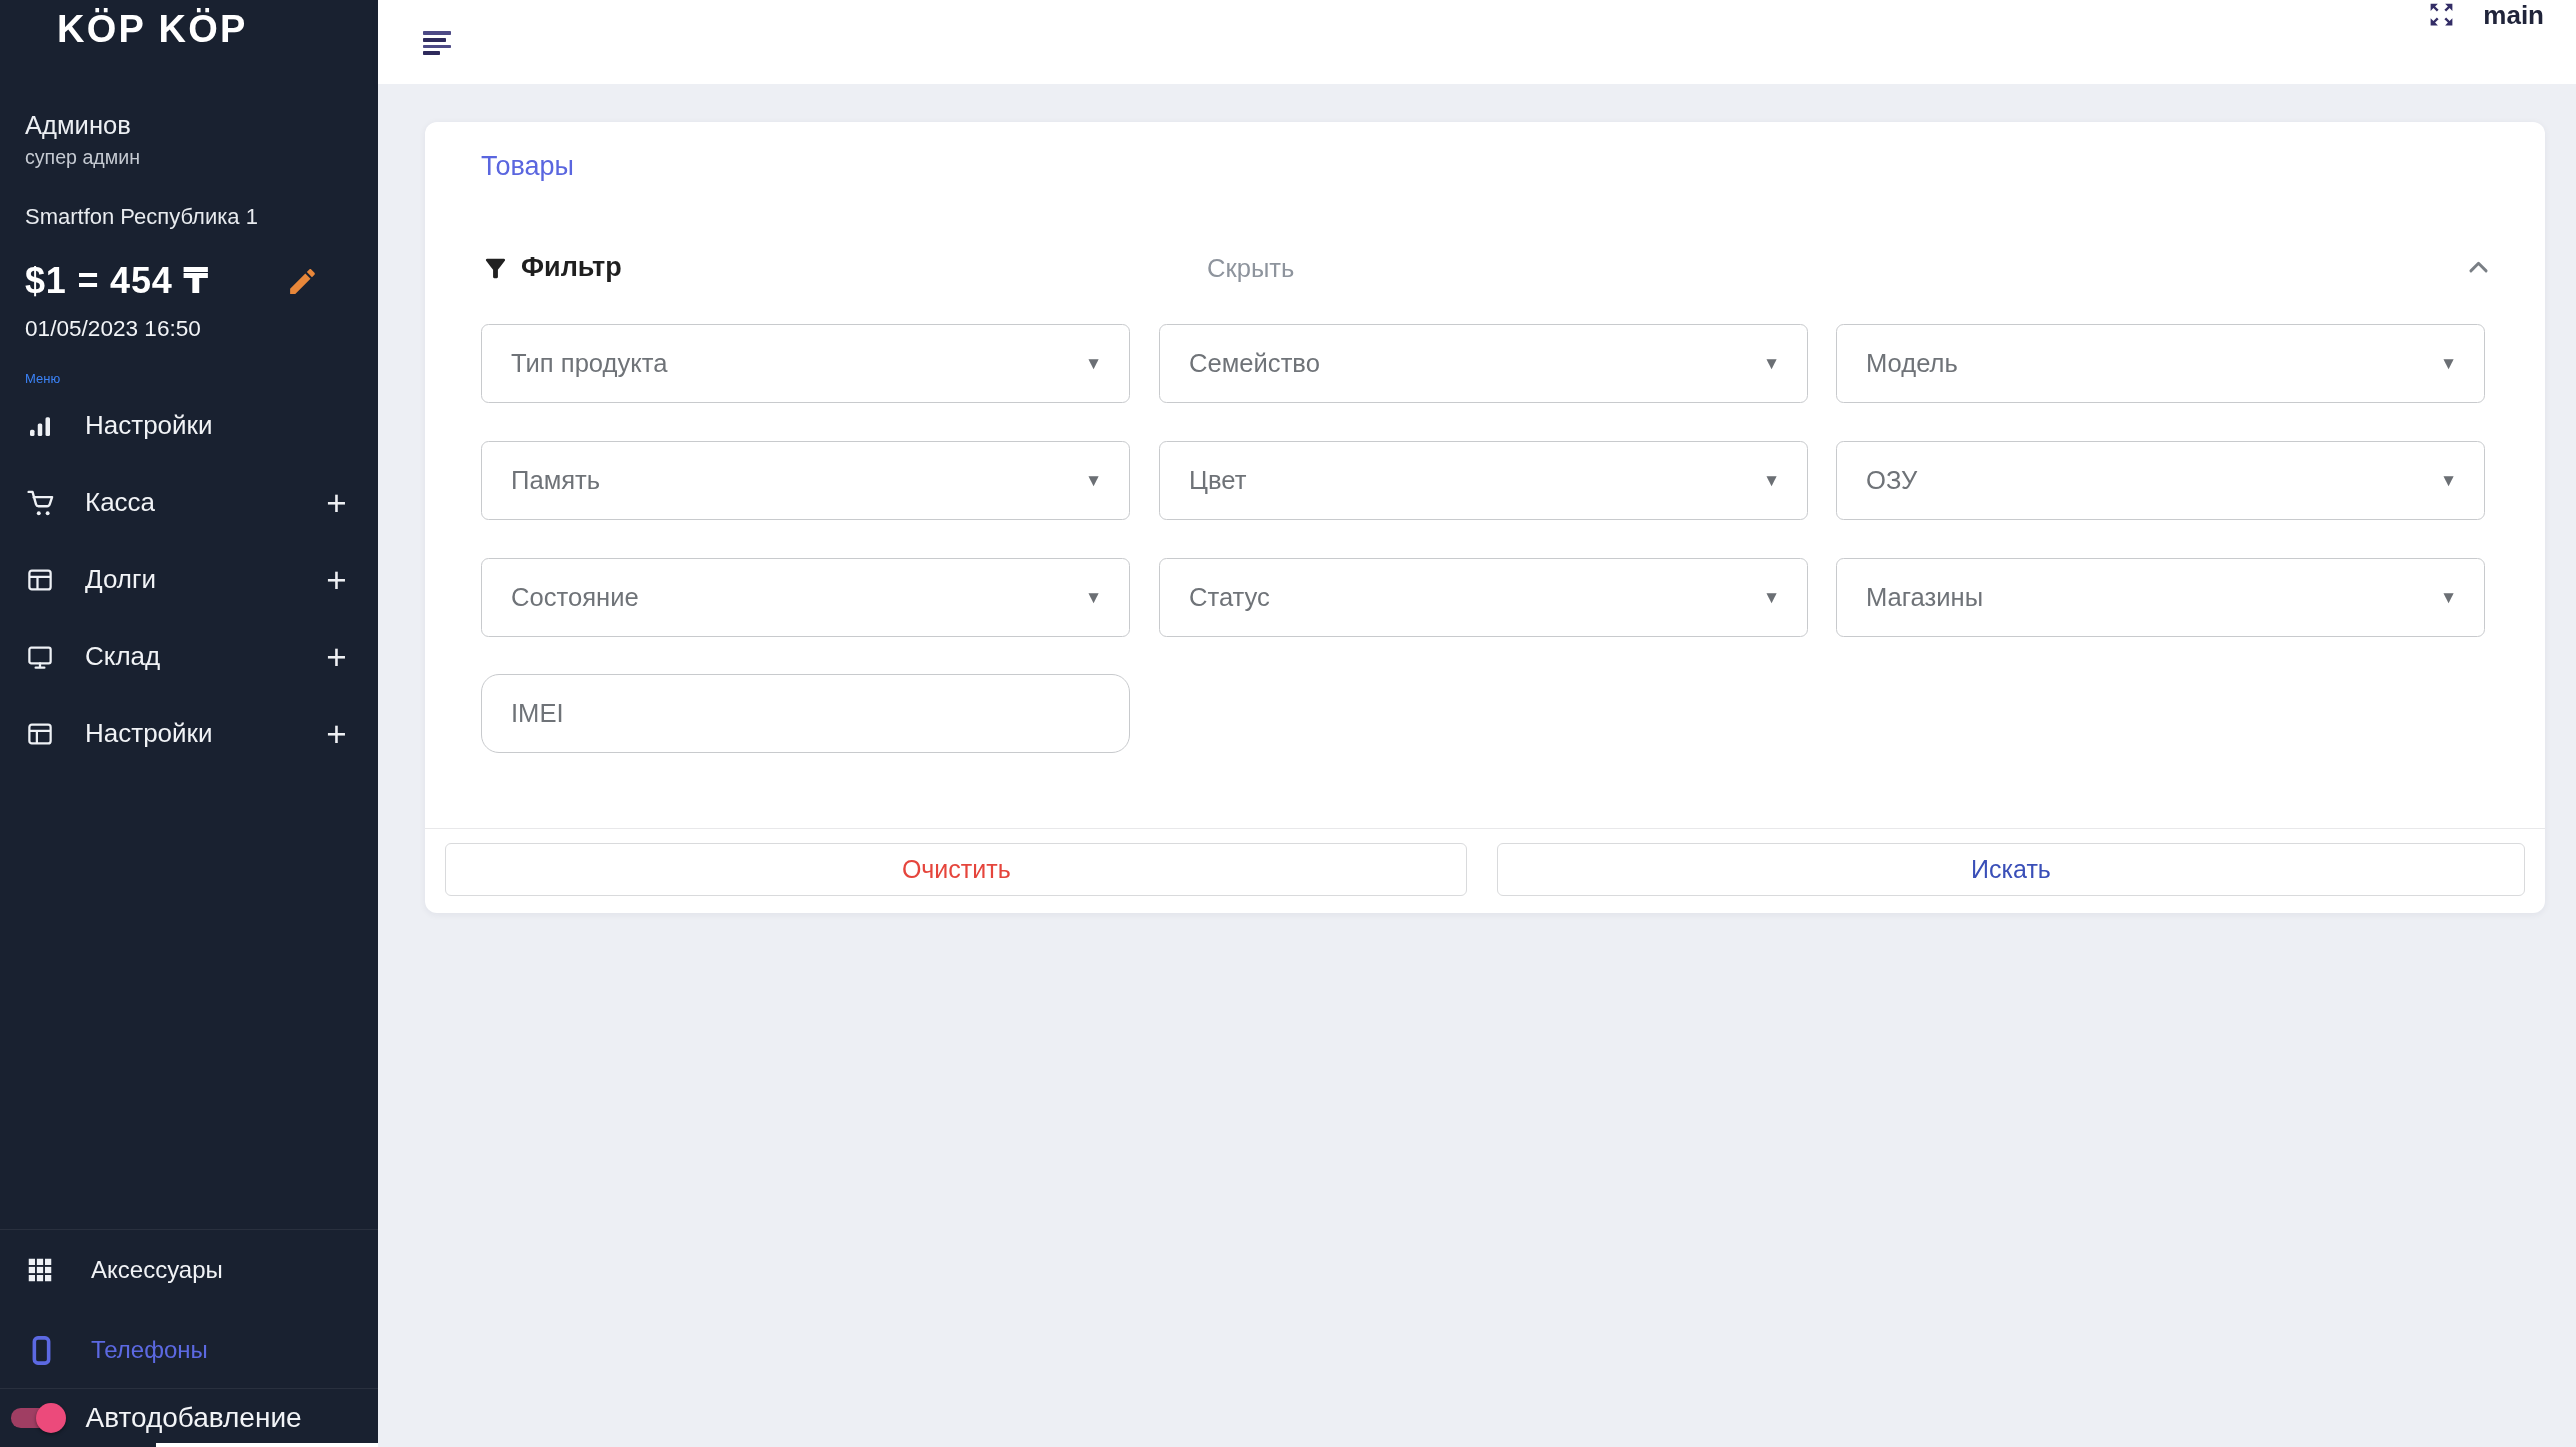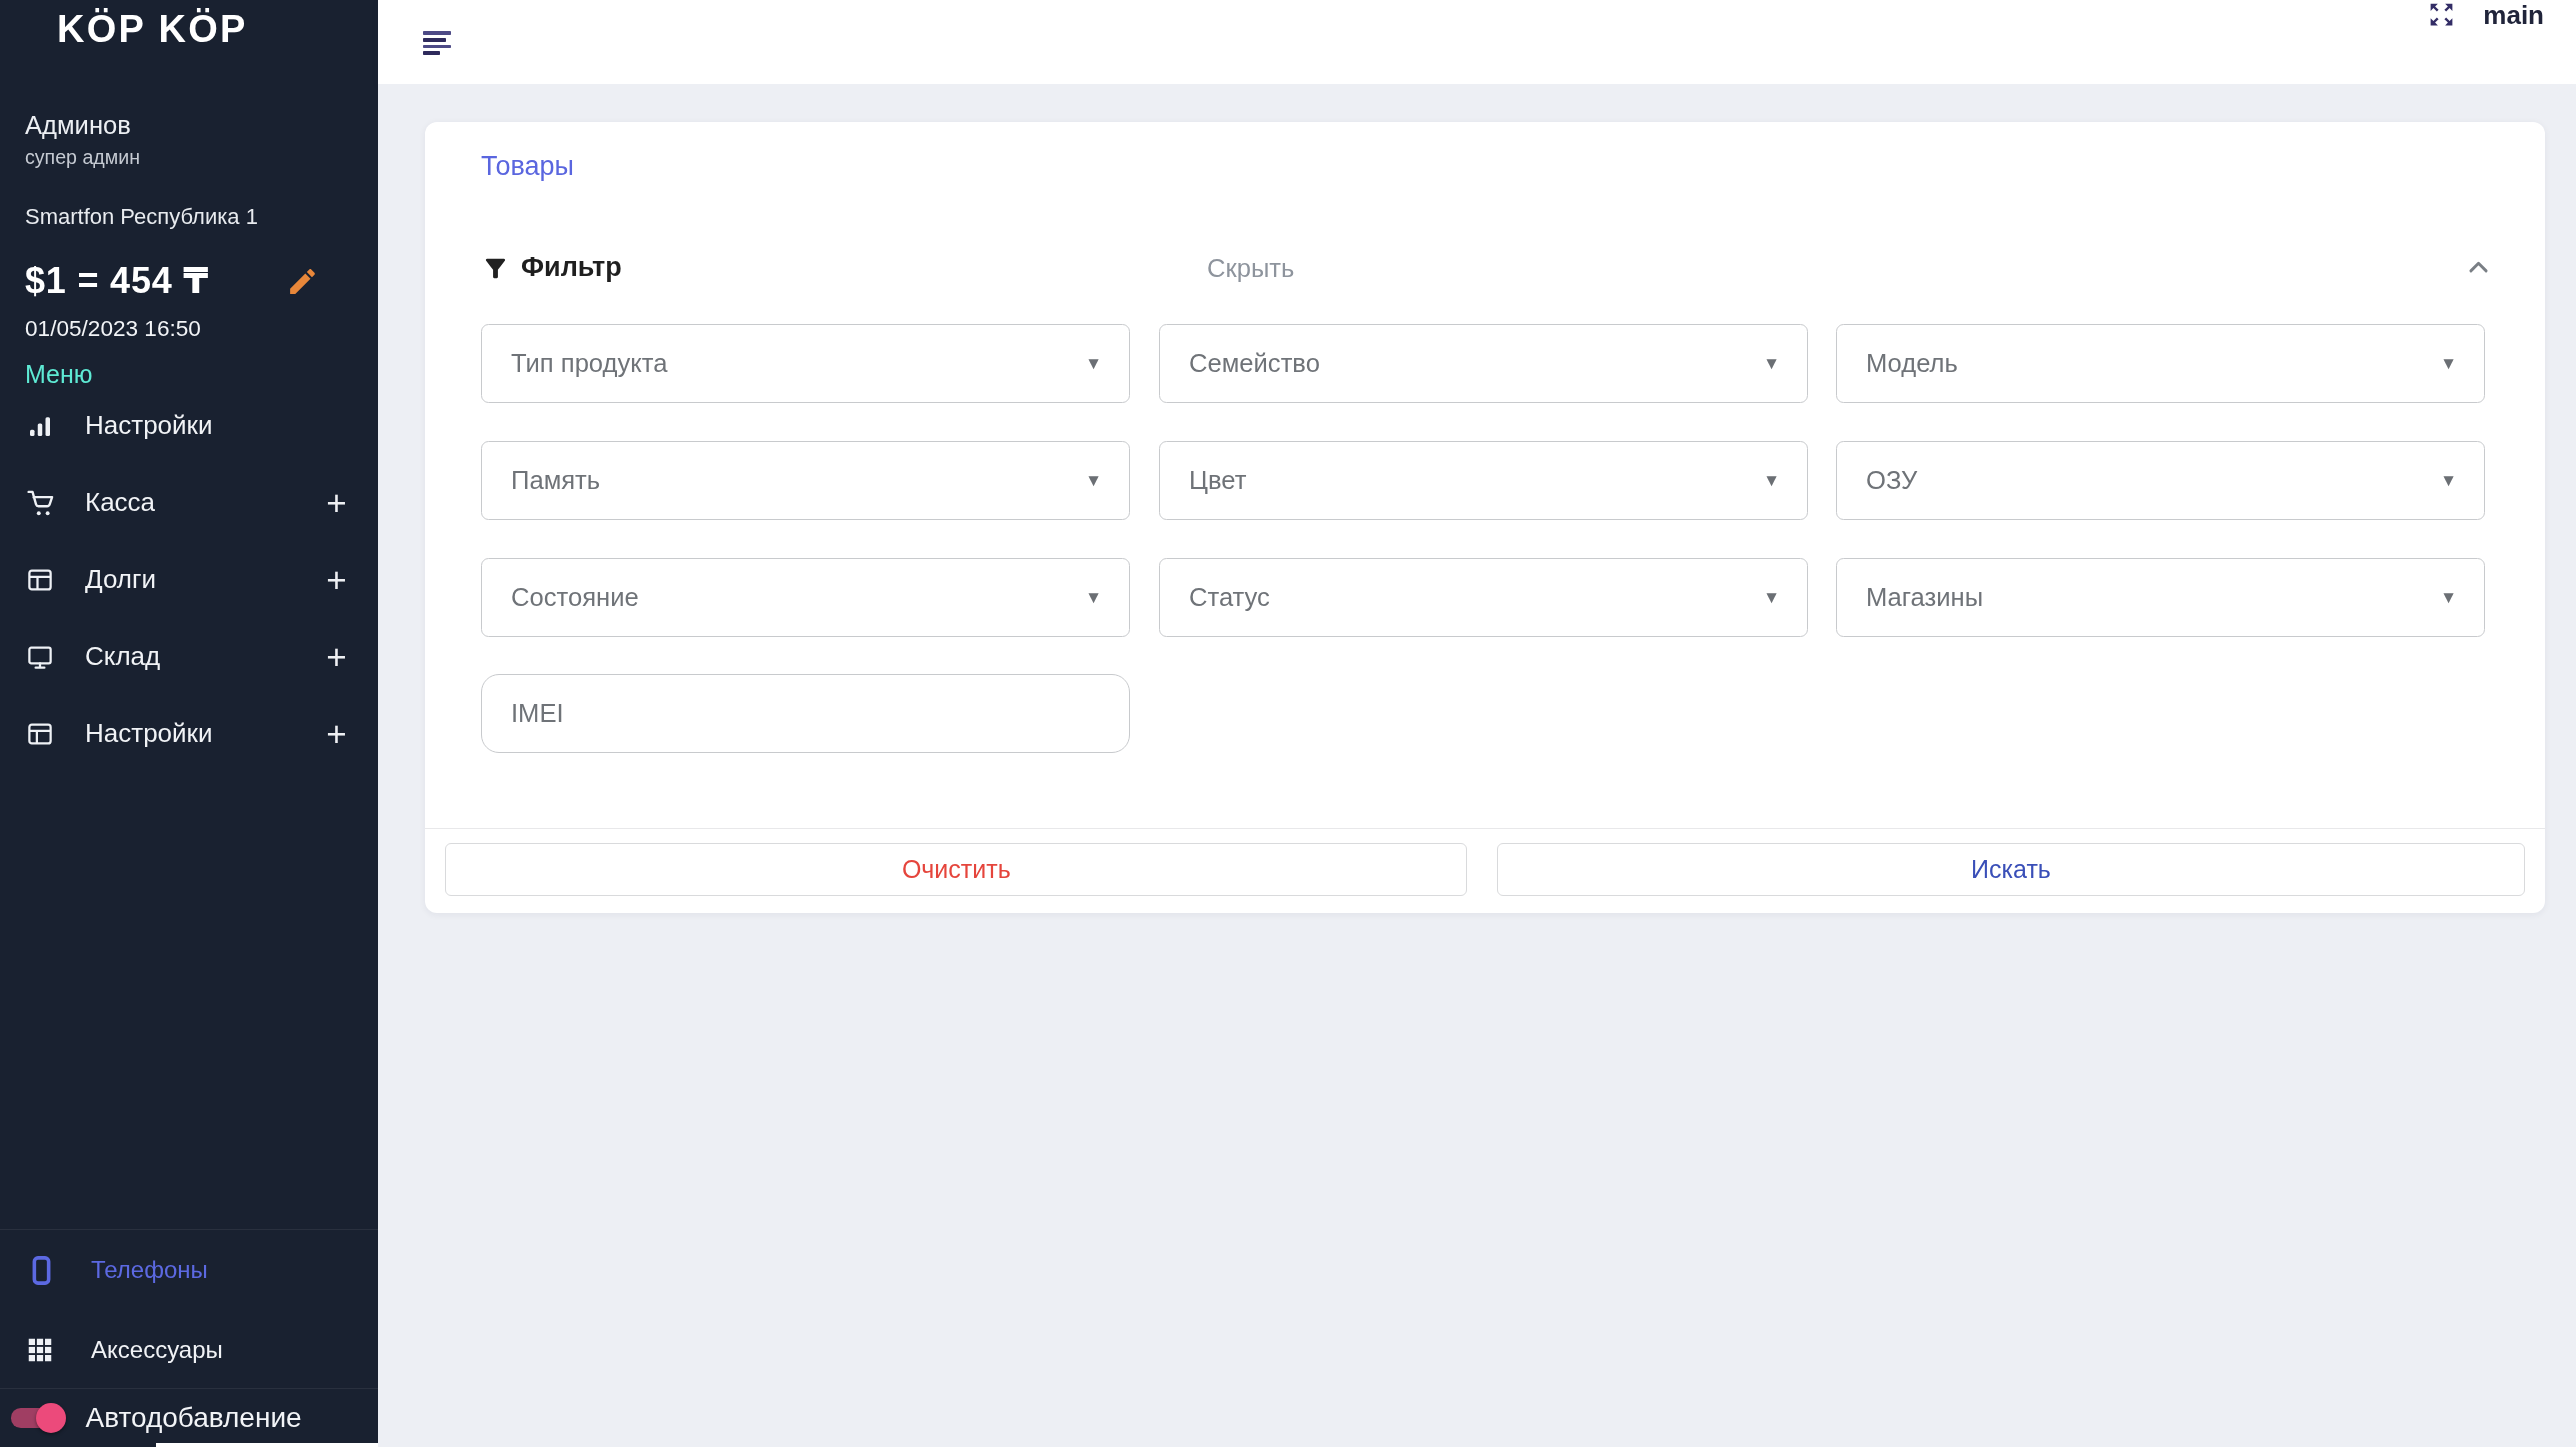--- a/index.html
+++ b/index.html
@@ -12,21 +12,21 @@
   .logo { position:absolute; left:57px; top:7.5px; font-size:38px; font-weight:800; letter-spacing:2.3px; color:#ffffff; white-space:nowrap; }
   .userblock { position:absolute; left:25px; top:111px; right:22.6px; }
   .user-name { font-size:25.6px; font-weight:500; color:#eceff3; }
   .user-role { margin-top:6px; font-size:19.6px; color:#c5cad2; }
   .user-store { margin-top:35px; font-size:22px; color:#e8ebef; }
   .rate-row { margin-top:30px; display:flex; align-items:center; }
   .rate { font-size:36px; font-weight:700; color:#ffffff; letter-spacing:0.8px;text-align:right; }
   .pencil { margin-left:77px; width:33px; height:33px; cursor:pointer; }
   .user-date { margin-top:13.5px; font-size:22.6px; font-weight:500; color:#f2f4f7; }
 
-  .menu-label { position:absolute; left:25px; top:360px; font-size:25px; color:#5eead4; }
+  .menu-label { position:absolute; left:25px; top:371px; font-size:13px; color:#3b82f6; }
   .menu { position:absolute; left:0; top:387px; right:0; }
   .menu-item { height:77px; display:flex; align-items:center; padding:0 22.6px 0 25px; cursor:pointer; }
   .menu-item .mi-icon { width:36px; height:30px; display:flex; align-items:center; }
   .menu-item .mi-label { margin-left:24px; font-size:26px; color:#f1f3f6; }
   .menu-item .mi-plus { margin-left:auto; width:38px; text-align:center; font-size:35px; font-weight:200; color:#eef0f3; cursor:pointer; line-height:1; }
 
   .products { position:absolute; left:0; top:1229px; right:0; border-top:1.5px solid rgba(255,255,255,0.07); }
   .prod-item { height:80px; display:flex; align-items:center; padding:0 22.6px 0 25px; cursor:pointer; }
   .prod-item .mi-icon { width:36px; height:33px; display:flex; align-items:center; }
   .prod-item .mi-label { margin-left:30px; font-size:24px; color:#f1f3f6; }
@@ -159,47 +159,47 @@
                 <path d="M9.5 9.5v10"></path>
               </g>
             </svg>
         </span>
         <span class="mi-label">Настройки</span>
         <span class="mi-plus">+</span>
       </div>
     </nav>
 
     <div class="products">
-      <div class="prod-item active">
-        <span class="mi-icon">
-          <svg width="33" height="33" viewBox="0 0 24 24">
-              <rect x="6.8" y="2.8" width="10.4" height="18.4" rx="2.6" fill="none" stroke="#5c69e2" stroke-width="2.6"></rect>
-              <circle cx="12" cy="17.6" r="1.3" fill="#192130"></circle>
-            </svg>
-        </span>
-        <span class="mi-label">Телефоны</span>
-      </div>
       <div class="prod-item">
         <span class="mi-icon">
           <svg width="30" height="30" viewBox="0 0 24 24">
               <g fill="#eef1f5">
                 <rect x="3" y="3" width="5" height="5"></rect>
                 <rect x="9.5" y="3" width="5" height="5"></rect>
                 <rect x="16" y="3" width="5" height="5"></rect>
                 <rect x="3" y="9.5" width="5" height="5"></rect>
                 <rect x="9.5" y="9.5" width="5" height="5"></rect>
                 <rect x="16" y="9.5" width="5" height="5"></rect>
                 <rect x="3" y="16" width="5" height="5"></rect>
                 <rect x="9.5" y="16" width="5" height="5"></rect>
                 <rect x="16" y="16" width="5" height="5"></rect>
               </g>
             </svg>
         </span>
         <span class="mi-label">Аксессуары</span>
       </div>
+      <div class="prod-item active">
+        <span class="mi-icon">
+          <svg width="33" height="33" viewBox="0 0 24 24">
+              <rect x="6.8" y="2.8" width="10.4" height="18.4" rx="2.6" fill="none" stroke="#5c69e2" stroke-width="2.6"></rect>
+              <circle cx="12" cy="17.6" r="1.3" fill="#192130"></circle>
+            </svg>
+        </span>
+        <span class="mi-label">Телефоны</span>
+      </div>
     </div>
 
     <div class="side-footer">
       <span class="toggle">
         <span class="track"></span>
         <span class="knob"></span>
       </span>
       <span class="footer-label">Автодобавление</span>
     </div>
     <div class="side-scrollbar"></div>

